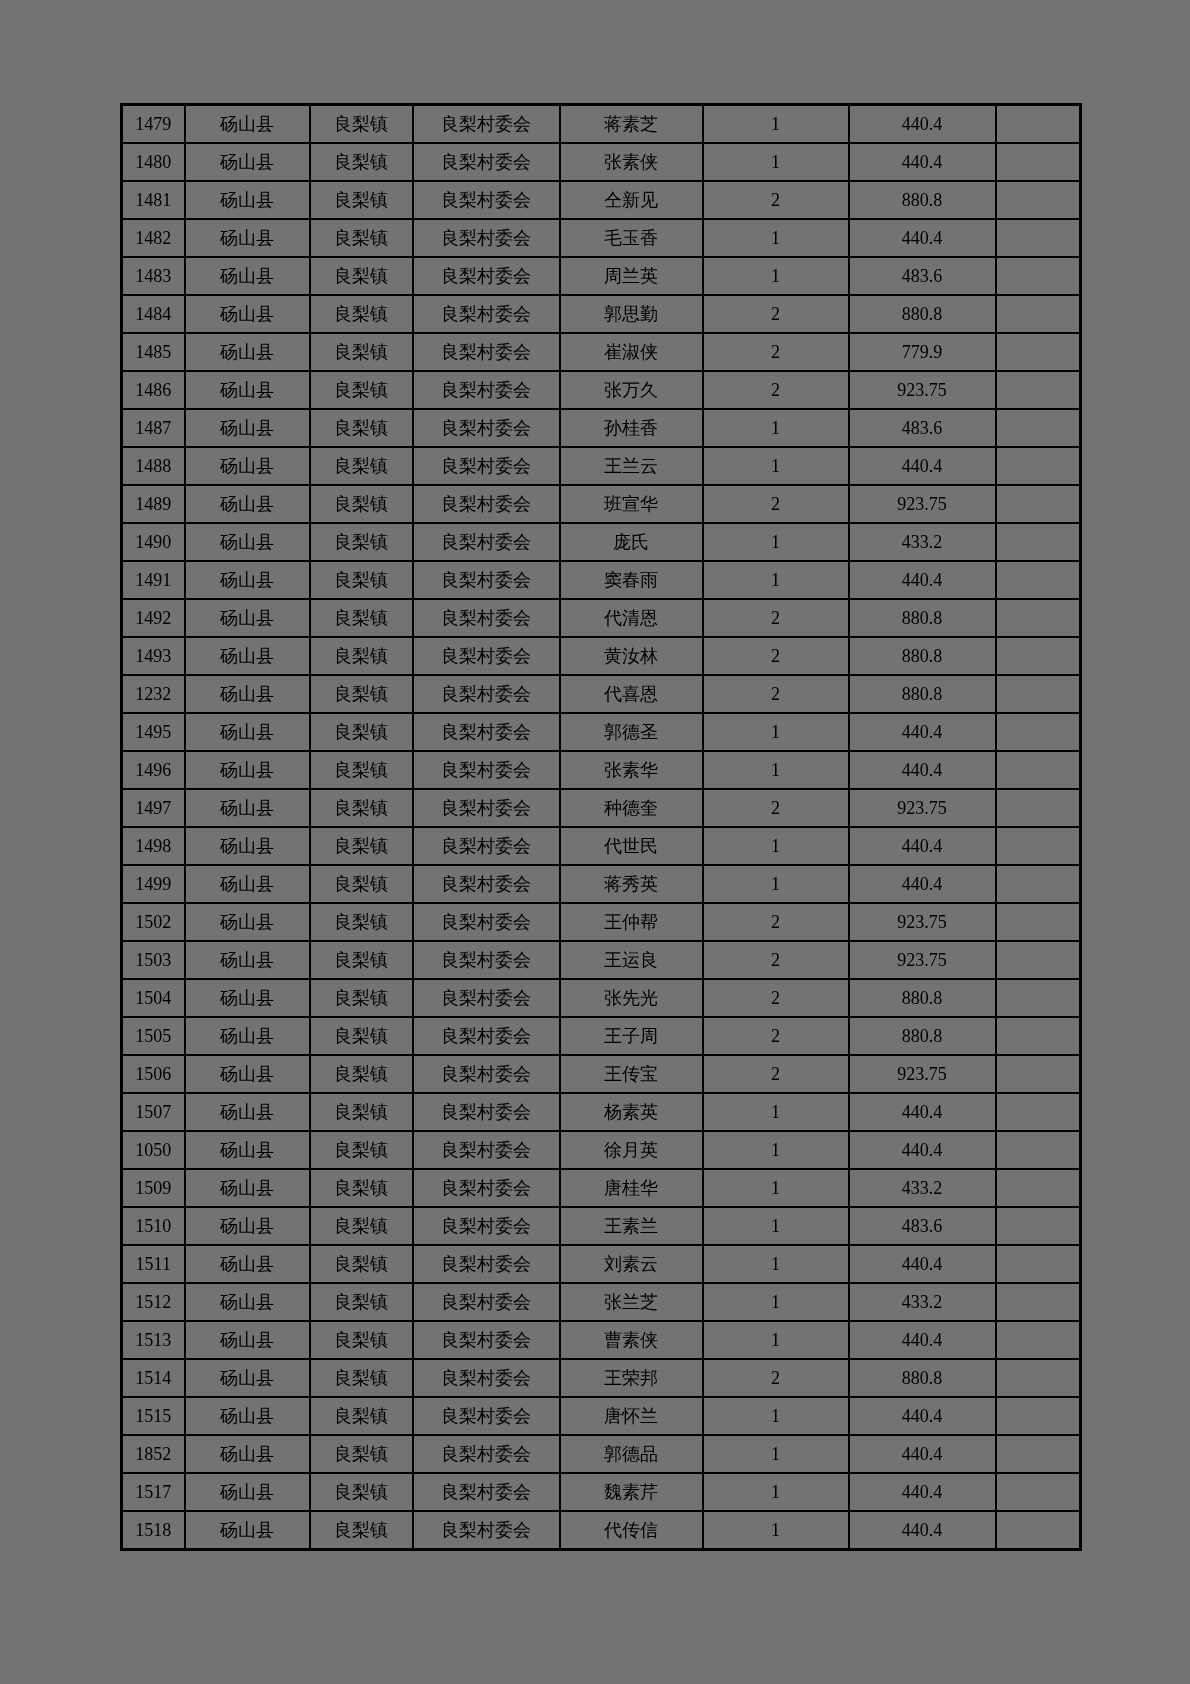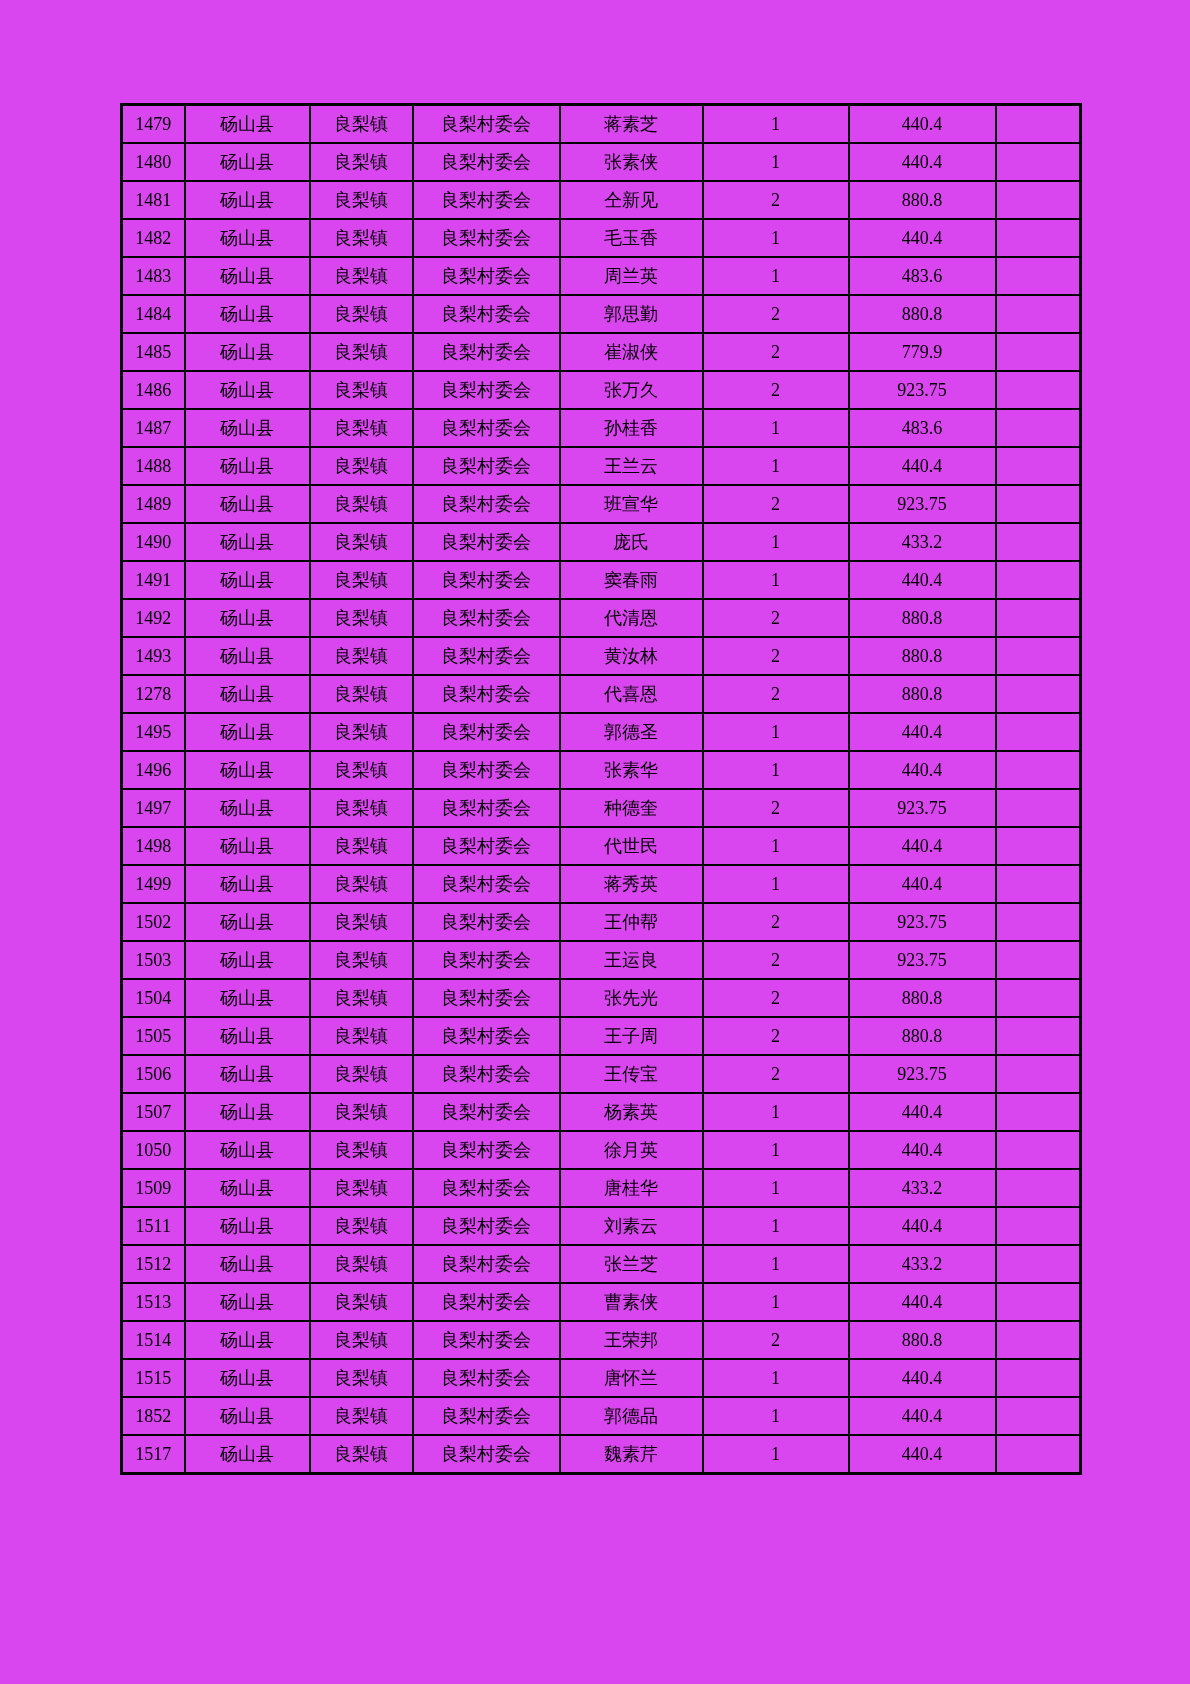--- a/index.html
+++ b/index.html
@@ -10,21 +10,21 @@
   body {
     width: 1190px;
     height: 1684px;
     font-family: "Liberation Serif", "DejaVu Serif", serif;
     color: #000000;
   }
   .sheet {
     position: relative;
     width: 1190px;
     height: 1684px;
-    background: #d946ef;
+    background: #737373;
     overflow: hidden;
   }
   table.records {
     position: absolute;
     left: 120px;
     top: 103px;
     width: 959px;
     border-collapse: collapse;
     table-layout: fixed;
     border: 3px solid #000000;
@@ -202,21 +202,21 @@
           <td>1493</td>
           <td>砀山县</td>
           <td>良梨镇</td>
           <td>良梨村委会</td>
           <td>黄汝林</td>
           <td>2</td>
           <td>880.8</td>
           <td></td>
         </tr>
         <tr>
-          <td>1278</td>
+          <td>1232</td>
           <td>砀山县</td>
           <td>良梨镇</td>
           <td>良梨村委会</td>
           <td>代喜恩</td>
           <td>2</td>
           <td>880.8</td>
           <td></td>
         </tr>
         <tr>
           <td>1495</td>
@@ -342,20 +342,30 @@
           <td>1509</td>
           <td>砀山县</td>
           <td>良梨镇</td>
           <td>良梨村委会</td>
           <td>唐桂华</td>
           <td>1</td>
           <td>433.2</td>
           <td></td>
         </tr>
         <tr>
+          <td>1510</td>
+          <td>砀山县</td>
+          <td>良梨镇</td>
+          <td>良梨村委会</td>
+          <td>王素兰</td>
+          <td>1</td>
+          <td>483.6</td>
+          <td></td>
+        </tr>
+        <tr>
           <td>1511</td>
           <td>砀山县</td>
           <td>良梨镇</td>
           <td>良梨村委会</td>
           <td>刘素云</td>
           <td>1</td>
           <td>440.4</td>
           <td></td>
         </tr>
         <tr>
@@ -407,19 +417,29 @@
           <td>1</td>
           <td>440.4</td>
           <td></td>
         </tr>
         <tr>
           <td>1517</td>
           <td>砀山县</td>
           <td>良梨镇</td>
           <td>良梨村委会</td>
           <td>魏素芹</td>
+          <td>1</td>
+          <td>440.4</td>
+          <td></td>
+        </tr>
+        <tr>
+          <td>1518</td>
+          <td>砀山县</td>
+          <td>良梨镇</td>
+          <td>良梨村委会</td>
+          <td>代传信</td>
           <td>1</td>
           <td>440.4</td>
           <td></td>
         </tr>
       </tbody>
   </table>
 </div>
 
 </body></html>

